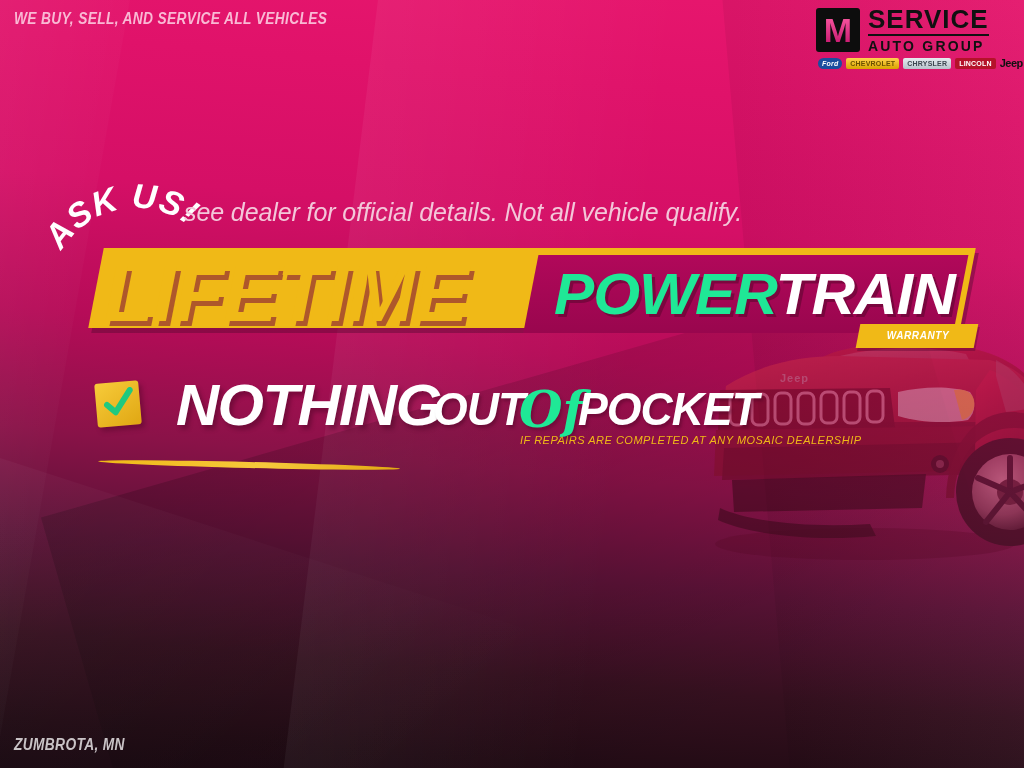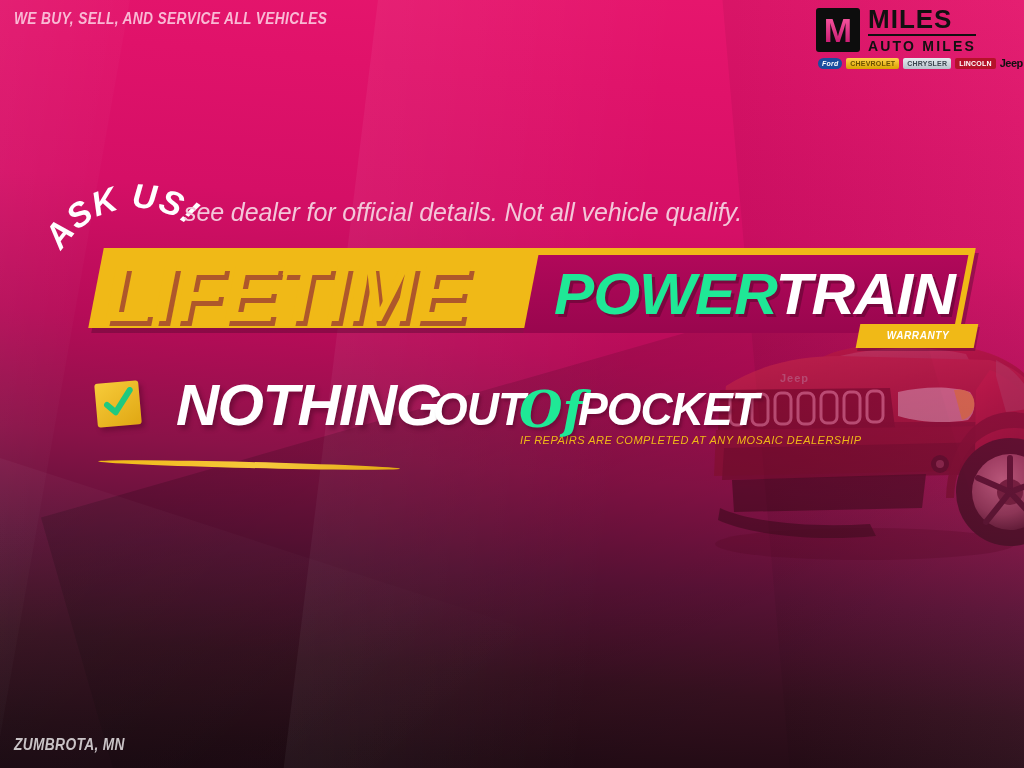--- a/index.html
+++ b/index.html
@@ -457,23 +457,23 @@
   </div>
 
   <div class="tagline">WE BUY, SELL, AND SERVICE ALL VEHICLES</div>
 
   <div class="logo-block">
     <div class="logo-top">
       <div class="logo-mark">
         <span class="m">M</span>
       </div>
       <div class="logo-words">
-        <div class="logo-name">MILES</div>
+        <div class="logo-name">SERVICE</div>
         <div class="logo-rule"></div>
-        <div class="logo-sub">AUTO MILES</div>
+        <div class="logo-sub">AUTO GROUP</div>
       </div>
     </div>
     <div class="brand-row">
       <span class="brand brand-ford">Ford</span>
       <span class="brand brand-chev">CHEVROLET</span>
       <span class="brand brand-chrys">CHRYSLER</span>
       <span class="brand brand-linc">LINCOLN</span>
       <span class="brand brand-jeep">Jeep</span>
 
     </div>

